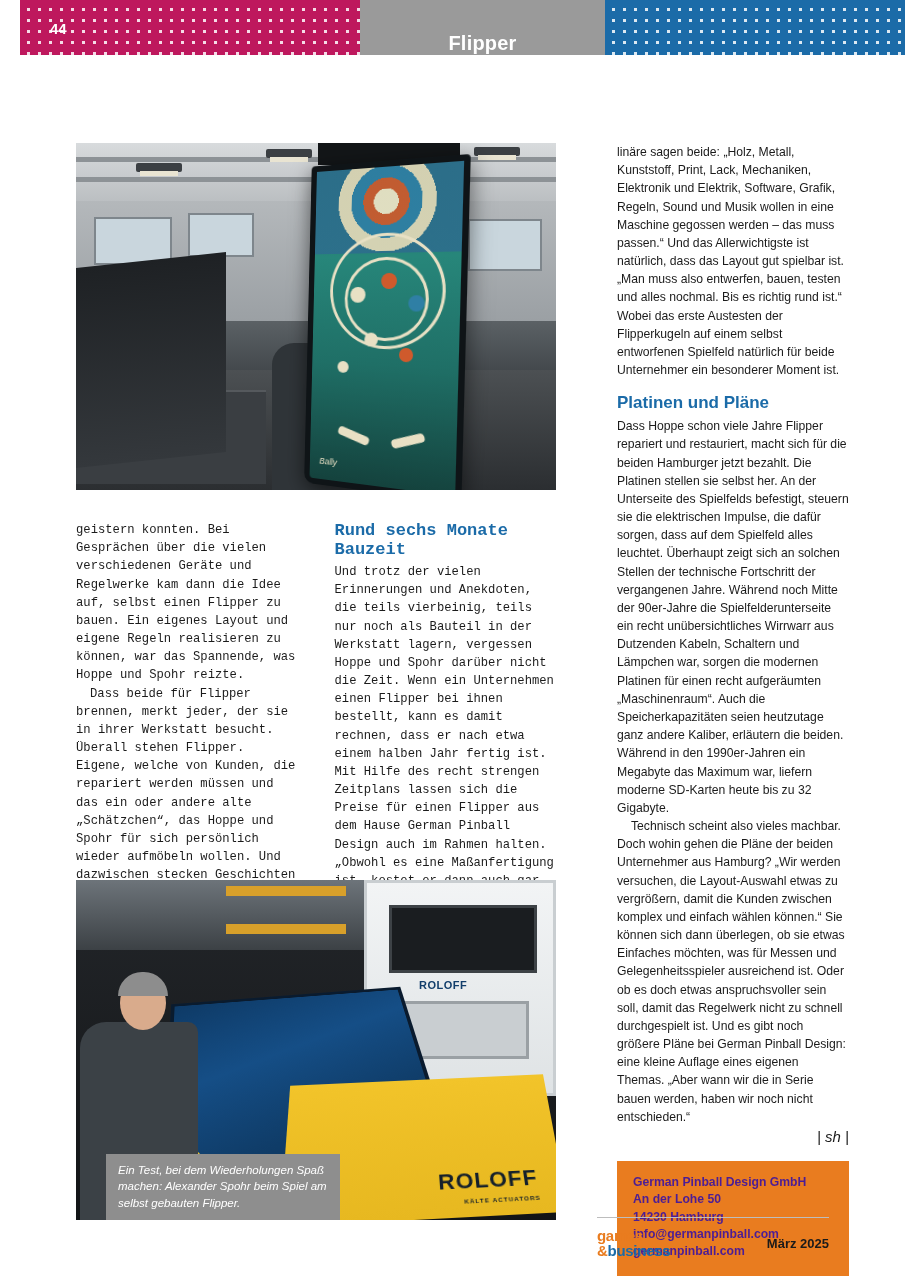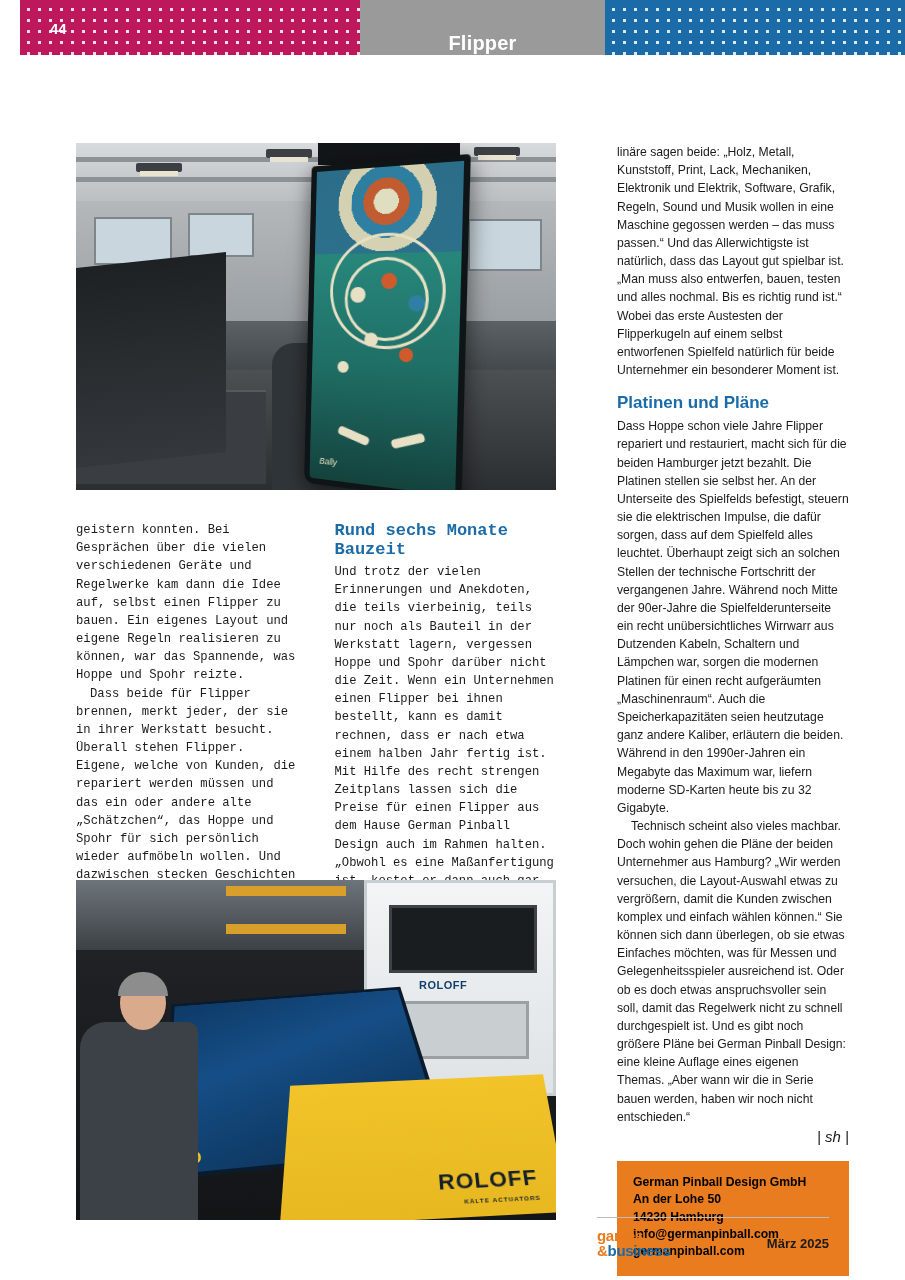--- a/index.html
+++ b/index.html
@@ -275,21 +275,21 @@
     text-align: right;
     font-style: italic;
     font-size: 15px;
     margin-top: 2px;
   }
 
   
   .addr-box {
     margin-top: 16px;
     background: #e97c1f;
-    color: #000000;
+    color: #4c1d95;
     padding: 13px 16px 15px 16px;
     font-weight: bold;
     font-size: 12.2px;
     line-height: 1.42;
     width: 232px;
     box-sizing: border-box;
   }
 
   
   .footer {
@@ -417,20 +417,21 @@
         <div class="roloff-sub">KÄLTE ACTUATORS</div>
       </div>
       <div class="doctor-who">DOCTOR WHO</div>
 
       <div class="person">
         <div class="p-body"></div>
         <div class="p-head"></div>
         <div class="p-hair"></div>
       </div>
     </div>
+    <div class="caption bottom-cap">Ein Test, bei dem Wiederholungen Spaß machen: Alexander Spohr beim Spiel am selbst gebauten Flipper.</div>
   </div>
 
   <div class="col-right">
     <div class="block">
       <p class="body">linäre sagen beide: „Holz, Metall, Kunststoff, Print, Lack, Mechaniken, Elektronik und Elektrik, Software, Grafik, Regeln, Sound und Musik wollen in eine Maschine gegossen werden – das muss passen.“ Und das Allerwichtigste ist natürlich, dass das Layout gut spielbar ist. „Man muss also entwerfen, bauen, testen und alles nochmal. Bis es richtig rund ist.“ Wobei das erste Austesten der Flipperkugeln auf einem selbst entworfenen Spielfeld natürlich für beide Unternehmer ein besonderer Moment ist.</p>
     </div>
 
     <div class="block" style="margin-top:14px;">
       <div class="subhead">Platinen und Pläne</div>
       <p class="body">Dass Hoppe schon viele Jahre Flipper repariert und restauriert, macht sich für die beiden Hamburger jetzt bezahlt. Die Platinen stellen sie selbst her. An der Unterseite des Spielfelds befestigt, steuern sie die elektrischen Impulse, die dafür sorgen, dass auf dem Spielfeld alles leuchtet. Überhaupt zeigt sich an solchen Stellen der technische Fortschritt der vergangenen Jahre. Während noch Mitte der 90er-Jahre die Spielfelderunterseite ein recht unübersichtliches Wirrwarr aus Dutzenden Kabeln, Schaltern und Lämpchen war, sorgen die modernen Platinen für einen recht aufgeräumten „Maschinenraum“. Auch die Speicherkapazitäten seien heutzutage ganz andere Kaliber, erläutern die beiden. Während in den 1990er-Jahren ein Megabyte das Maximum war, liefern moderne SD-Karten heute bis zu 32 Gigabyte.</p>

